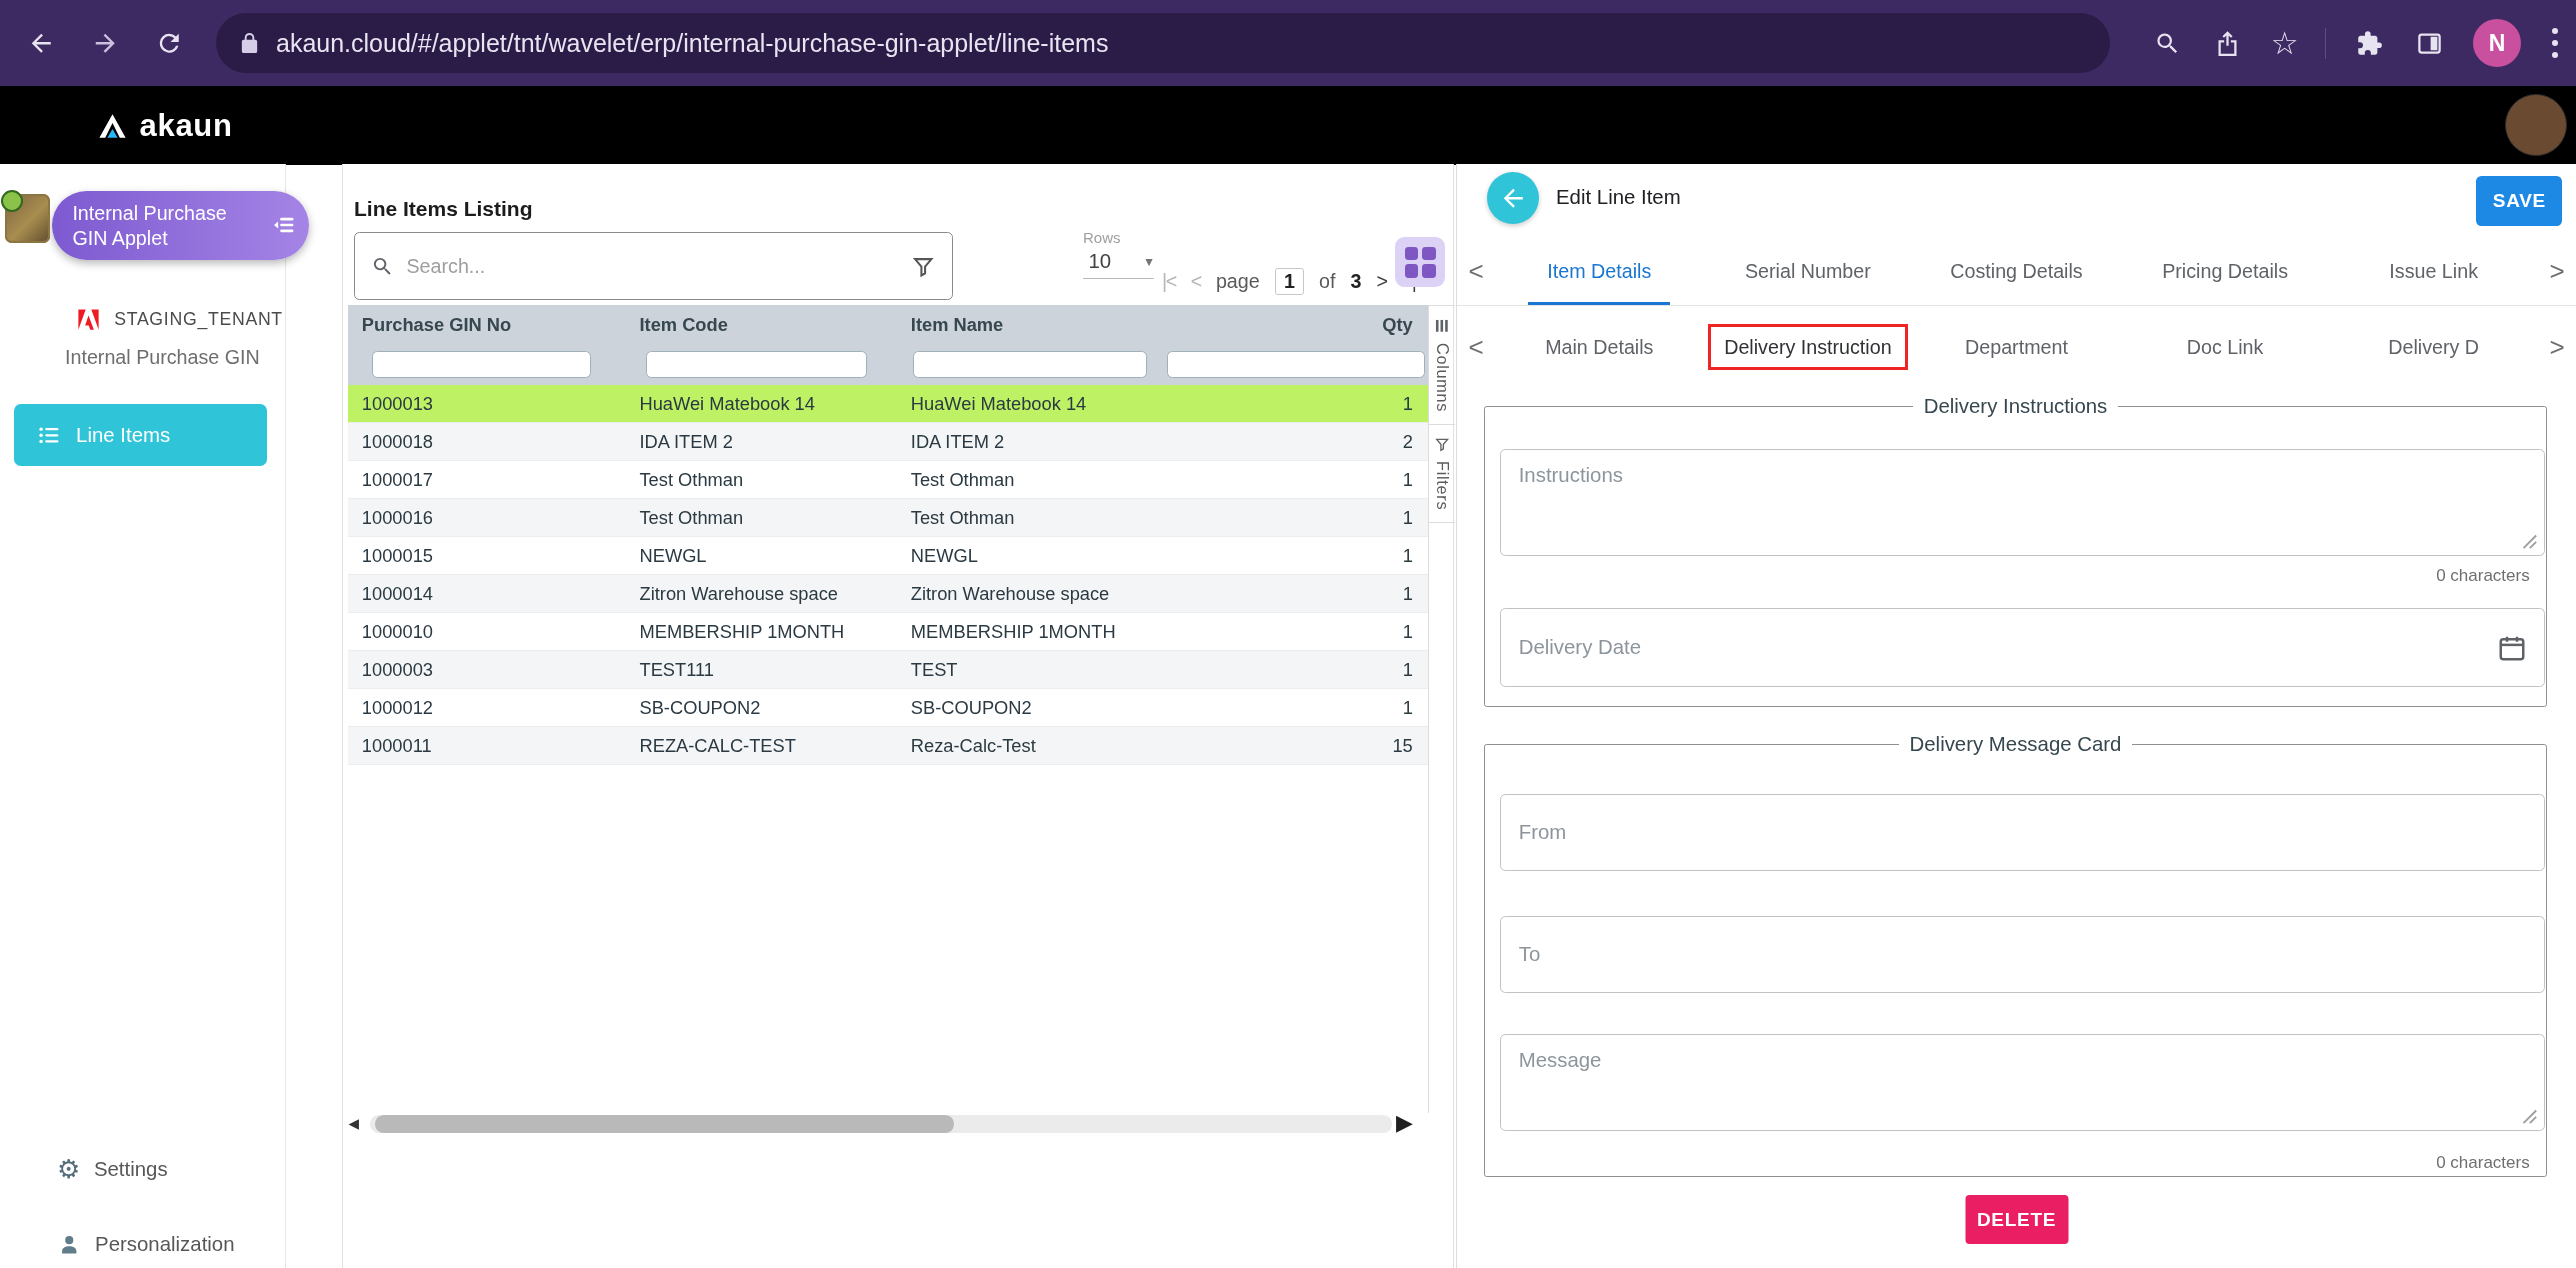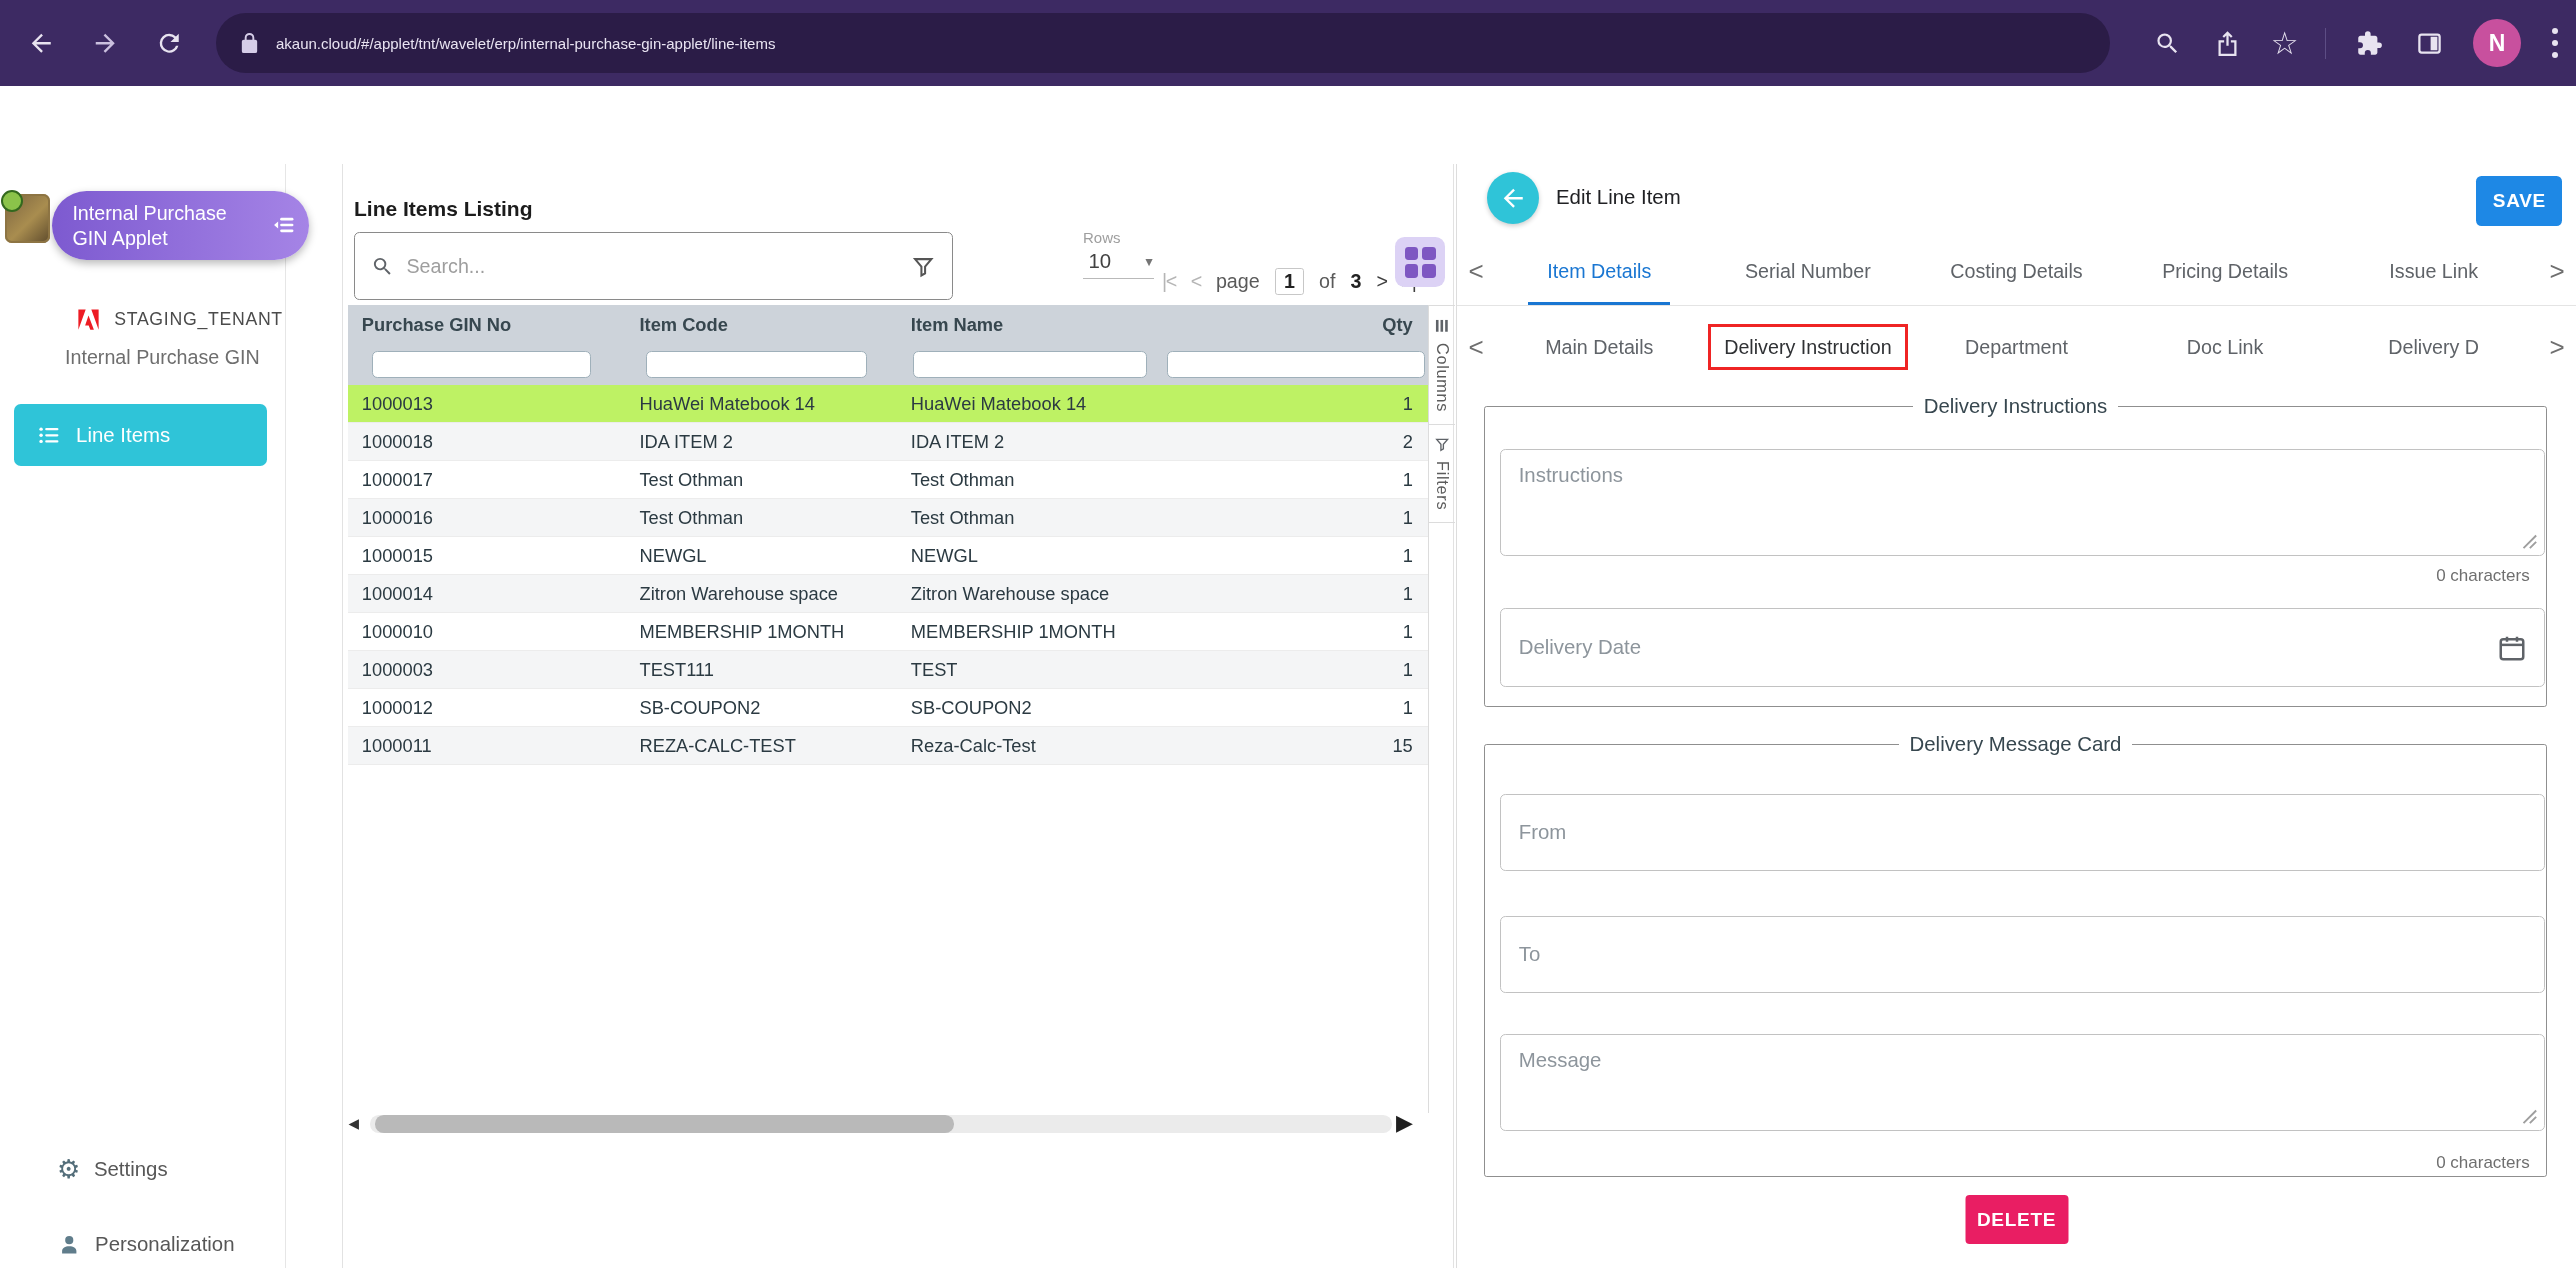--- a/index.html
+++ b/index.html
@@ -5,21 +5,21 @@
   * { margin:0; padding:0; box-sizing:border-box; }
   html,body { width:2576px; height:1269px; }
   body { font-family:"Liberation Sans", sans-serif; background:#fff; overflow:hidden; }
   .page { position:relative; width:2576px; height:1269px; background:#fff; overflow:hidden; }
 
   
   .chrome { position:absolute; top:0; left:0; right:0; height:86px; background:#3d2a63; }
   .chrome-nav { position:absolute; left:24.5px; top:0; height:86px; display:flex; align-items:center; gap:31px; }
   .chrome-btn { width:33px; height:33px; display:flex; align-items:center; justify-content:center; }
   .urlbar { position:absolute; left:216px; top:13px; width:1894px; height:60px; background:#2b1c47; border-radius:30px; display:flex; align-items:center; padding:0 22px; gap:15px; }
-  .url-text { color:#e9e4f2; font-size:15px; white-space:nowrap; overflow:hidden; }
+  .url-text { color:#e9e4f2; font-size:25px; white-space:nowrap; overflow:hidden; }
   .chrome-right { position:absolute; right:13.6px; top:0; height:86px; display:flex; align-items:center; gap:27px; }
   .chrome-star { color:#e8e3f0; font-size:31px; line-height:1; }
   .chrome-sep { width:0.7px; height:31px; background:#5d4d85; }
   .avatar { width:48px; height:48px; border-radius:50%; background:#c8509e; color:#fff; font-size:23px; font-weight:bold; display:flex; align-items:center; justify-content:center; }
   .kebab { display:flex; flex-direction:column; gap:6.1px; padding:0 4.1px; }
   .kebab i { width:6.1px; height:6.1px; border-radius:50%; background:#e8e3f0; }
 
   
   .appbar { position:absolute; top:86px; left:0; right:0; height:79px; background:#000; }
   .logo { position:absolute; left:95px; top:0; height:79px; display:flex; align-items:center; gap:9.5px; }
@@ -195,20 +195,30 @@
       </span>
       <span class="avatar">N</span>
       <span class="kebab">
           <i></i>
           <i></i>
           <i></i>
         </span>
     </div>
   </div>
 
+  <div class="appbar">
+    <div class="logo">
+      <svg viewBox="0 0 48 40" width="35" height="30">
+        <path d="M6 36L24 4l18 32h-8L24 16 14 36z" fill="#fff"></path>
+        <path d="M17 36l7-12 7 12z" fill="#29b6f6"></path>
+      </svg>
+      <span class="logo-text">akaun</span>
+    </div>
+    <div class="profile-photo"></div>
+  </div>
 
   <div class="sidebar">
     <div class="applet-icon">
         <span class="dot"></span>
       </div>
     <div class="applet-pill">
       <span class="pill-text">Internal Purchase GIN Applet</span>
       <span class="pill-menu">
         <svg viewBox="0 0 24 24" width="24.5" height="24.5">
             <g fill="#fff">

